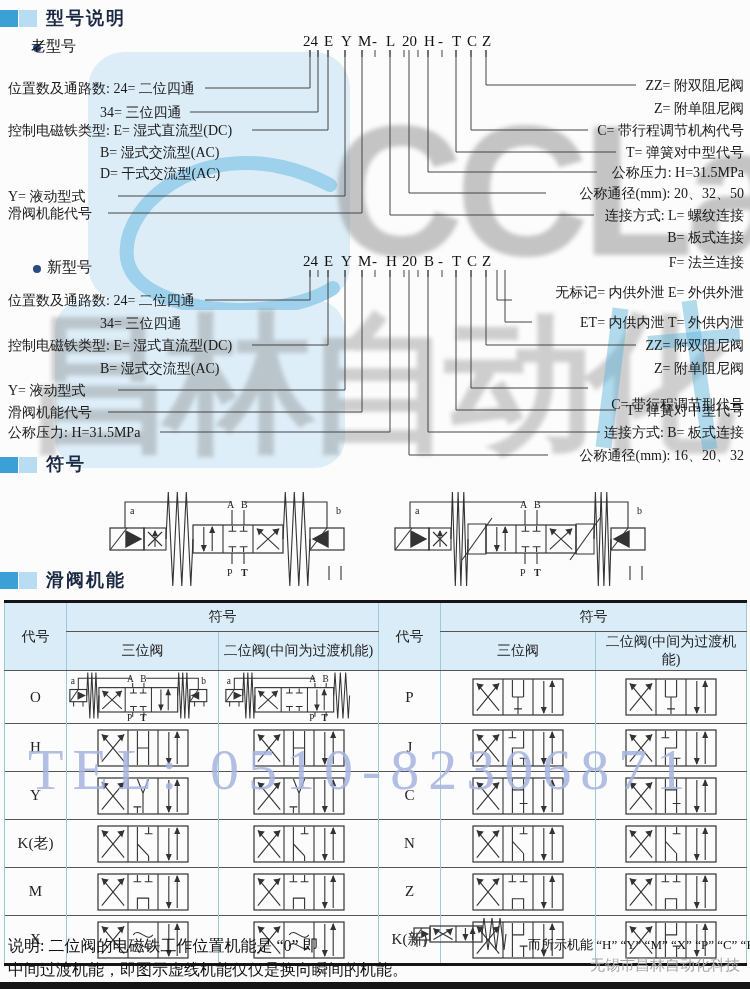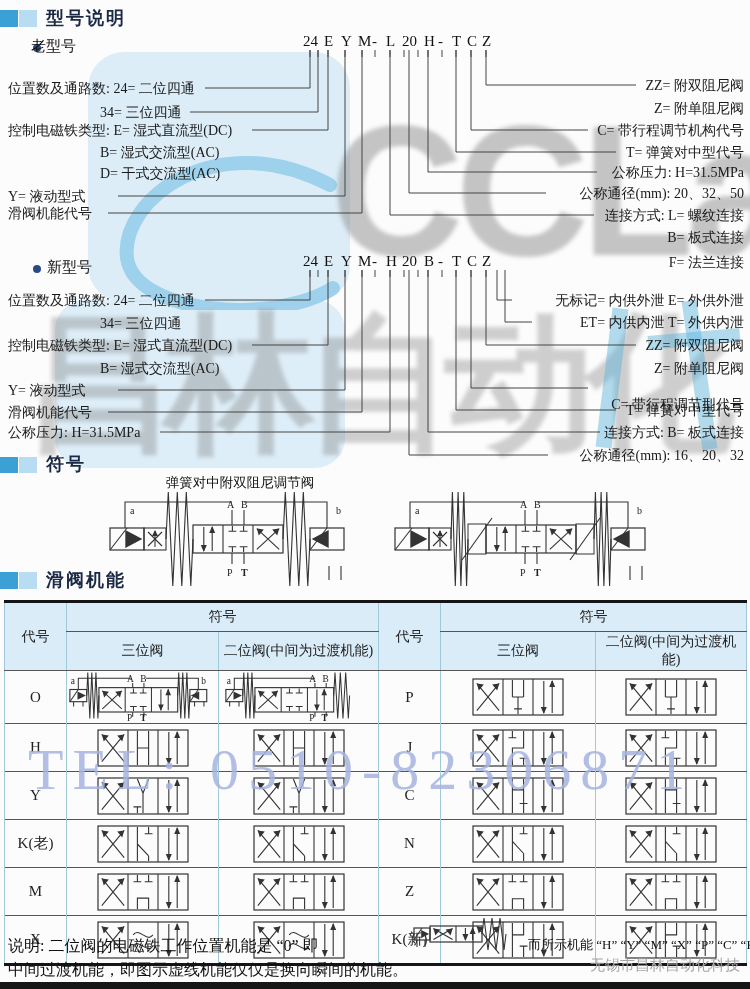--- a/index.html
+++ b/index.html
@@ -78,21 +78,21 @@
       <div class="lbl r" style="right: 6px; top: 207px;">连接方式: L= 螺纹连接</div>
       <div class="lbl r" style="right: 6px; top: 229px;">B= 板式连接</div>
       <div class="lbl r" style="right: 6px; top: 254px;">F= 法兰连接</div>
       <div class="lbl" style="left: 8px; top: 292px;">位置数及通路数: 24= 二位四通</div>
       <div class="lbl" style="left: 100px; top: 315px;">34= 三位四通</div>
       <div class="lbl" style="left: 8px; top: 337px;">控制电磁铁类型: E= 湿式直流型(DC)</div>
       <div class="lbl" style="left: 100px; top: 360px;">B= 湿式交流型(AC)</div>
       <div class="lbl" style="left: 8px; top: 382px;">Y= 液动型式</div>
       <div class="lbl" style="left: 8px; top: 404px;">滑阀机能代号</div>
       <div class="lbl" style="left: 8px; top: 424px;">公称压力: H=31.5MPa</div>
-      <div class="lbl r" style="right: 6px; top: 292px;">无标记= 内供外泄  E= 外供外泄</div>
+      <div class="lbl r" style="right: 6px; top: 284px;">无标记= 内供外泄  E= 外供外泄</div>
       <div class="lbl r" style="right: 6px; top: 314px;">ET= 内供内泄  T= 外供内泄</div>
       <div class="lbl r" style="right: 6px; top: 337px;">ZZ= 附双阻尼阀</div>
       <div class="lbl r" style="right: 6px; top: 360px;">Z= 附单阻尼阀</div>
       <div class="lbl r" style="right: 6px; top: 380px; margin-top: 16px;">C= 带行程调节型代号</div>
       <div class="lbl r" style="right: 6px; top: 402px;">T= 弹簧对中型代号</div>
       <div class="lbl r" style="right: 6px; top: 424px;">连接方式: B= 板式连接</div>
       <div class="lbl r" style="right: 6px; top: 447px;">公称通径(mm): 16、20、32</div>
       <div class="code-token" style="left: 303px; top: 33px;">24</div>
       <div class="code-token" style="left: 324px; top: 33px;">E</div>
       <div class="code-token" style="left: 341px; top: 33px;">Y</div>
@@ -172,21 +172,20 @@
       <path d="M471,270V388H588" fill="none" stroke="#444" stroke-width="1"></path>
       <path d="M486,270V345H636" fill="none" stroke="#444" stroke-width="1"></path>
       <path d="M497,270V300H512" fill="none" stroke="#444" stroke-width="1"></path>
       <path d="M505,270V322H532" fill="none" stroke="#444" stroke-width="1"></path>
     </svg>
 
   <div class="sec-ico1" style="left:0;top:457px;height:16px;"></div>
   <div class="sec-ico2" style="left:19px;top:457px;height:16px;"></div>
   <div class="sec-title" style="left:46px;top:452px;">符号</div>
 
-  <div class="diag-title" style="left:115px;top:474px;width:250px;">弹簧对中附双阻尼调节阀</div>
   <div id="bigdiag-left" class="abs" style="left:105px;top:492px;z-index:2;"><svg class="" width="300" height="100" viewBox="0 0 300 100">
         <text x="25" y="22" font-size="10" fill="#222" font-family="Liberation Serif,serif">a</text>
         <rect x="5" y="36" width="34" height="22" fill="none" stroke="#333" stroke-width="1.2"></rect>
         <path d="M5,58L22,36" fill="none" stroke="#333" stroke-width="1.1"></path>
         <polygon points="20.3,38 20.3,56 37.3,47" fill="#333"></polygon>
         <rect x="39" y="36" width="22" height="22" fill="none" stroke="#333" stroke-width="1.1"></rect>
         <path d="M43,40L57,54" fill="none" stroke="#333" stroke-width="1.1"></path>
         <path d="M57,40L43,54" fill="none" stroke="#333" stroke-width="1.1"></path>
         <path d="M50,55V39" fill="none" stroke="#333" stroke-width="1.1"></path>
         <polygon points="50,38 47,44 53,44" fill="#333"></polygon>

